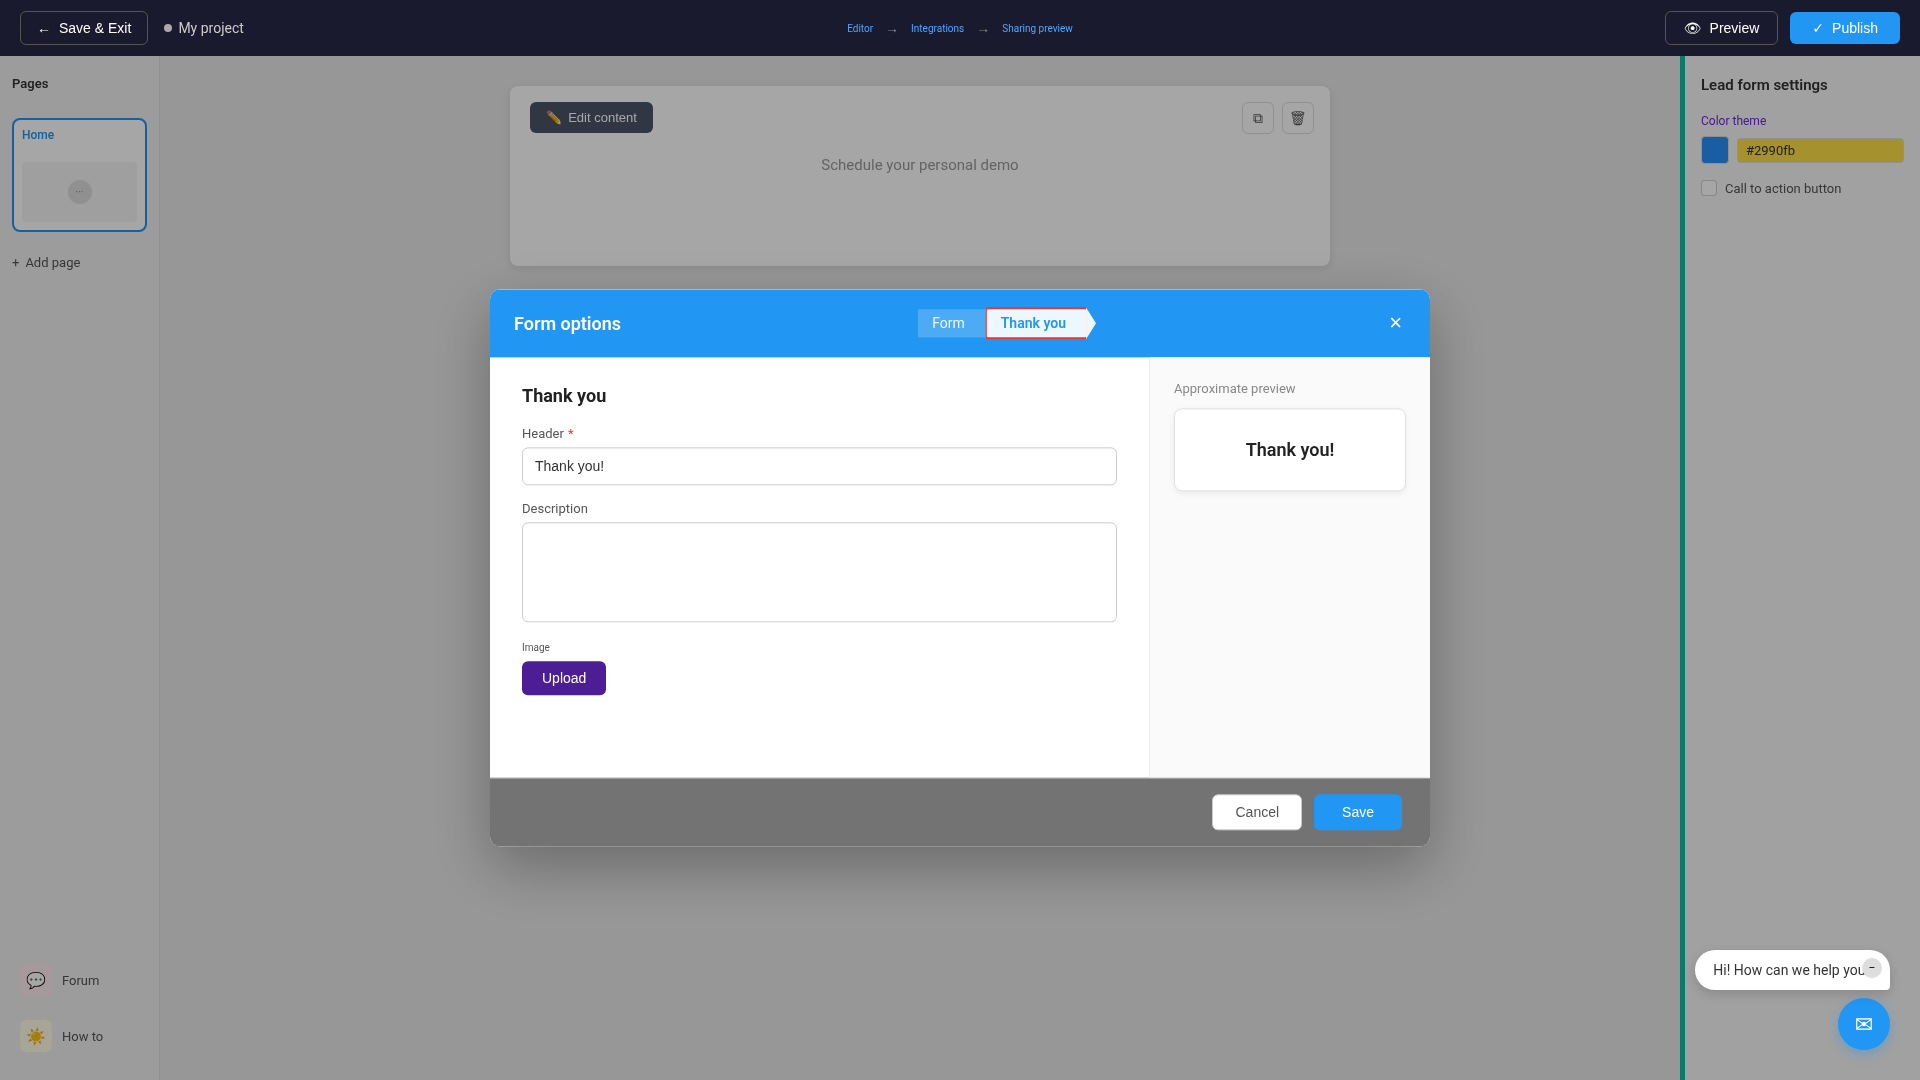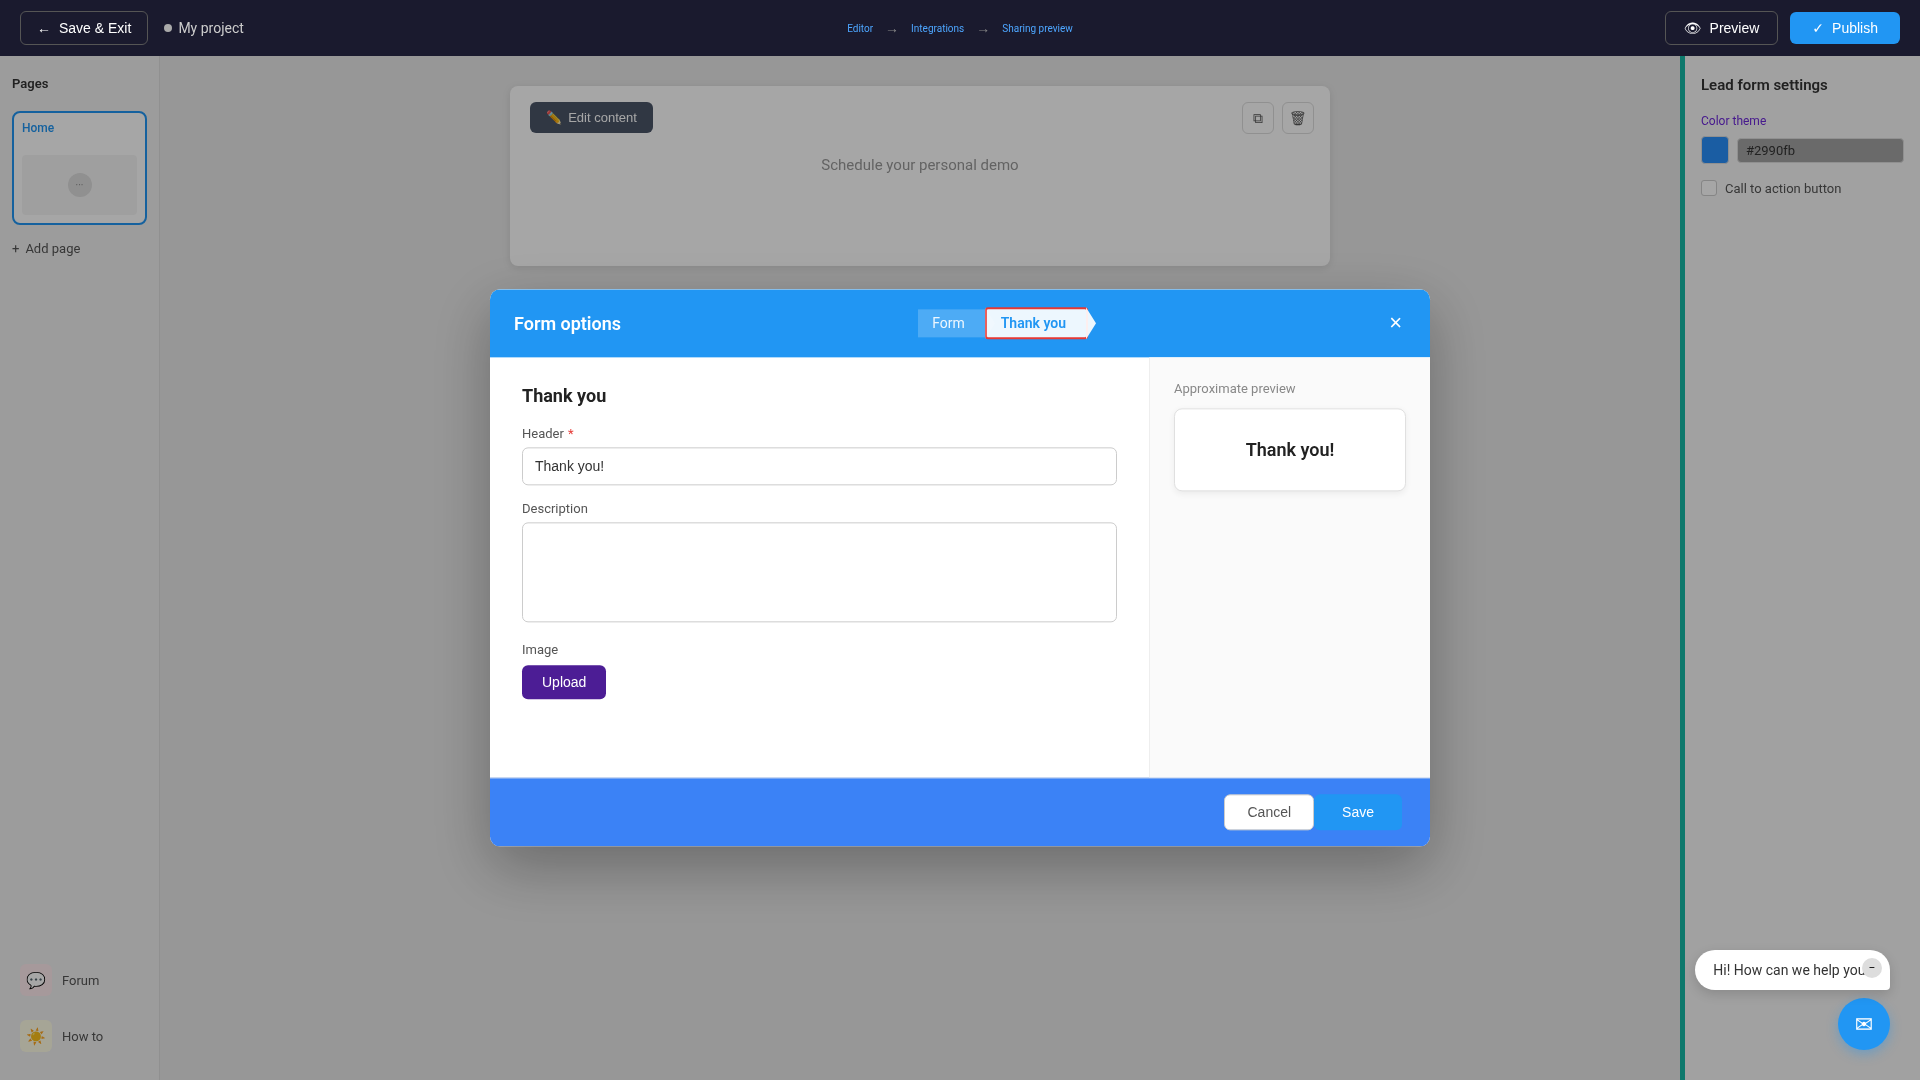--- a/index.html
+++ b/index.html
@@ -112,21 +112,21 @@
     }
 
     
     .sidebar {
       width: 160px;
       background: #f0f0f0;
       border-right: 1px solid #ddd;
       padding: 20px 12px;
       display: flex;
       flex-direction: column;
-      gap: 12px;
+      gap: 19px;
     }
     .sidebar-title {
       font-size: 13px;
       font-weight: 600;
       color: #333;
       margin-bottom: 8px;
     }
     .page-card {
       background: #fff;
       border: 2px solid #2196f3;
@@ -285,21 +285,21 @@
     .color-swatch {
       width: 28px;
       height: 28px;
       border-radius: 4px;
       background: #2990fb;
       border: 1px solid #ddd;
     }
     .color-value {
       font-size: 13px;
       color: #333;
-      background: #a3a3a3;
+      background: #fde047;
       border: 1px solid #ddd;
       border-radius: 4px;
       padding: 4px 8px;
       flex: 1;
     }
     .checkbox-row {
       display: flex;
       align-items: center;
       gap: 8px;
       font-size: 13px;
@@ -405,21 +405,21 @@
       border-radius: 6px;
       padding: 10px 12px;
       font-size: 14px;
       color: #333;
       height: 100px;
       resize: none;
       margin-bottom: 16px;
       outline: none;
     }
     .image-label {
-      font-size: 13px;
+      font-size: 10px;
       color: #555;
       margin-bottom: 8px;
     }
     .upload-btn {
       background: #4c1d95;
       color: #fff;
       border: none;
       padding: 9px 20px;
       border-radius: 6px;
       font-size: 14px;
@@ -441,21 +441,22 @@
     .preview-text {
       font-size: 18px;
       font-weight: 600;
       color: #222;
     }
     .modal-footer {
       padding: 16px 28px;
       border-top: 1px solid #eee;
       display: flex;
       justify-content: flex-end;
-      background: #3b82f6;
+      gap: 12px;
+      background: #737373;
     }
     .cancel-btn {
       background: #fff;
       border: 1px solid #ccc;
       color: #555;
       padding: 9px 22px;
       border-radius: 6px;
       font-size: 14px;
       cursor: pointer;
     }

